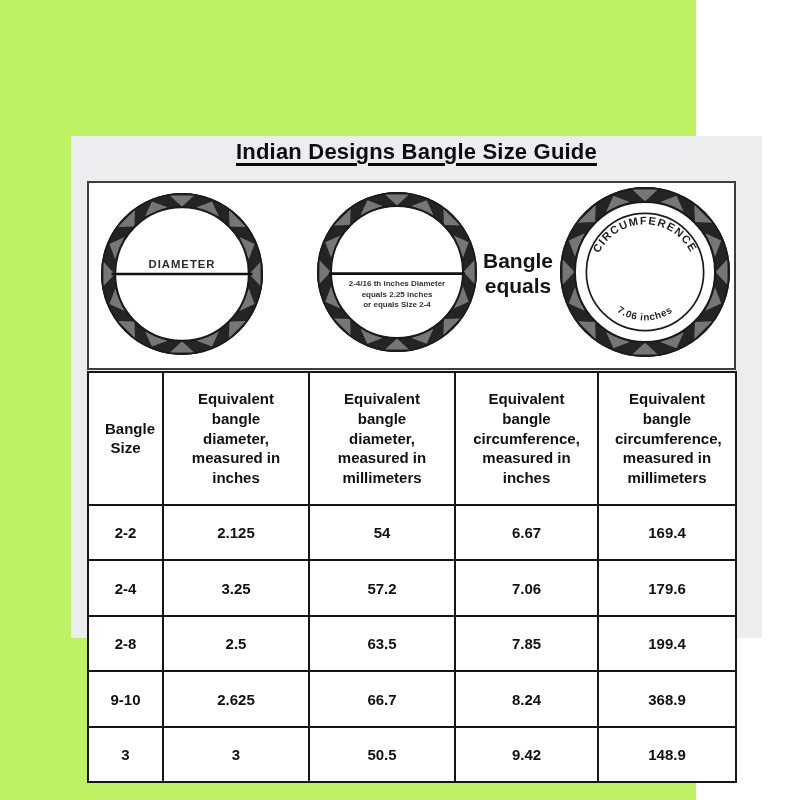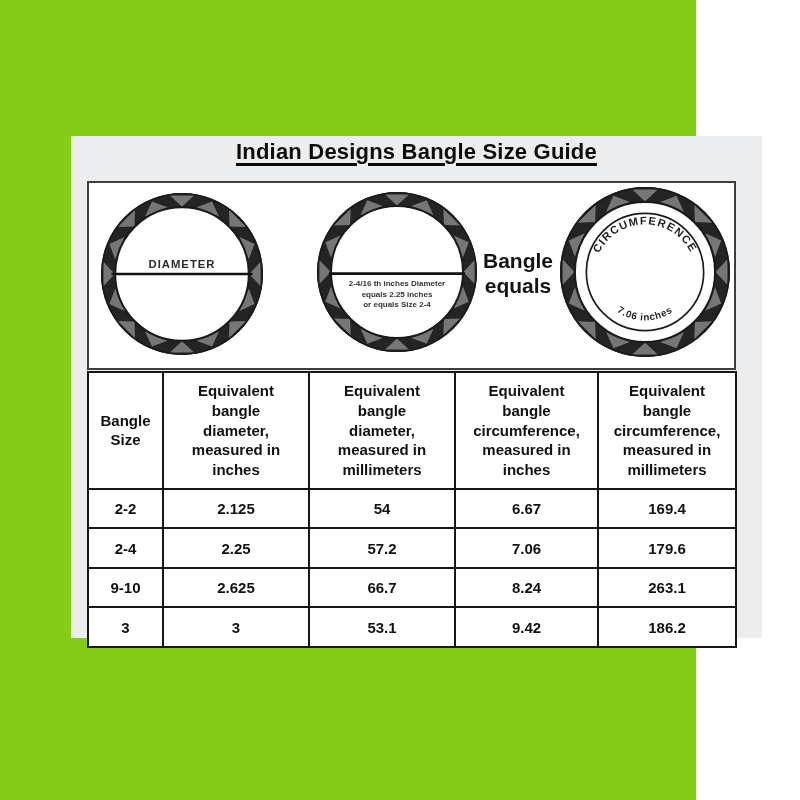--- a/index.html
+++ b/index.html
@@ -2,21 +2,21 @@
 <html><head>
 <meta charset="utf-8">
 <style>
   html, body {
     margin: 0; padding: 0;
     width: 800px; height: 800px;
     background: #ffffff;
     overflow: hidden;
     font-family: "Liberation Sans", sans-serif;
   }
-  .page { position: relative; width: 696px; height: 800px; background: #84cc16; }
+  .page { position: relative; width: 696px; height: 800px; background: #bef264; }
 
   .panel {
     position: absolute; left: 71px; top: 136px;
     width: 691px; height: 502px;
     background: #ecedef;
   }
   .title {
     position: absolute; top: 3px; left: 0; width: 100%;
     margin: 0; text-align: center;
     font-size: 22px; font-weight: 800; color: #0c0c0c;
@@ -70,21 +70,21 @@
     position: absolute; left: 16px; top: 235px;
     width: 648px;
     border-collapse: collapse;
     table-layout: fixed;
     background: #ffffff;
     color: #111111;
   }
   .size-table th, .size-table td {
     border: 2px solid #161616;
     text-align: center; vertical-align: middle;
-    padding: 8px;
+    padding: 16px;
   }
   .size-table thead th {
     height: 82px;
     font-size: 15px; font-weight: 700; line-height: 1.32;
     white-space: pre-line;
   }
   .size-table tbody td {
     height: 21.5px;
     font-size: 15px; font-weight: 700;
     line-height: 1;
@@ -194,36 +194,43 @@
       <tbody>
           <tr>
     <td>2-2</td>
     <td>2.125</td>
     <td>54</td>
     <td>6.67</td>
     <td>169.4</td>
   </tr>
           <tr>
     <td>2-4</td>
-    <td>2.25</td>
+    <td>3.25</td>
     <td>57.2</td>
     <td>7.06</td>
     <td>179.6</td>
+  </tr>
+          <tr>
+    <td>2-8</td>
+    <td>2.5</td>
+    <td>63.5</td>
+    <td>7.85</td>
+    <td>199.4</td>
   </tr>
           <tr>
     <td>9-10</td>
     <td>2.625</td>
     <td>66.7</td>
     <td>8.24</td>
-    <td>263.1</td>
+    <td>368.9</td>
   </tr>
           <tr>
     <td>3</td>
     <td>3</td>
-    <td>53.1</td>
+    <td>50.5</td>
     <td>9.42</td>
-    <td>186.2</td>
+    <td>148.9</td>
   </tr>
         </tbody>
     </table>
 
   </div>
 </div>
 
 </body></html>

